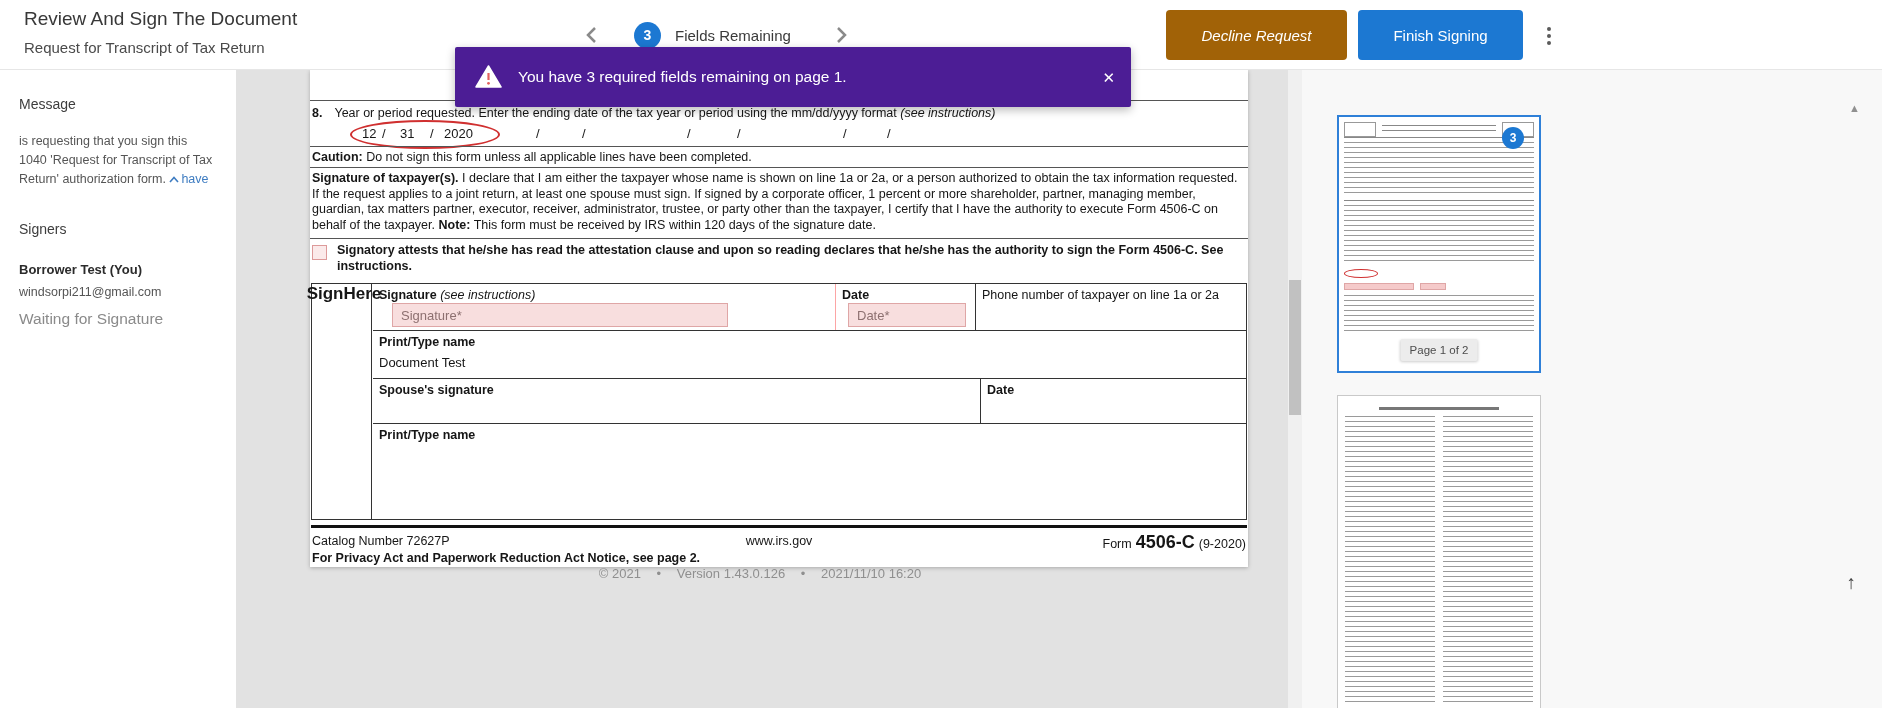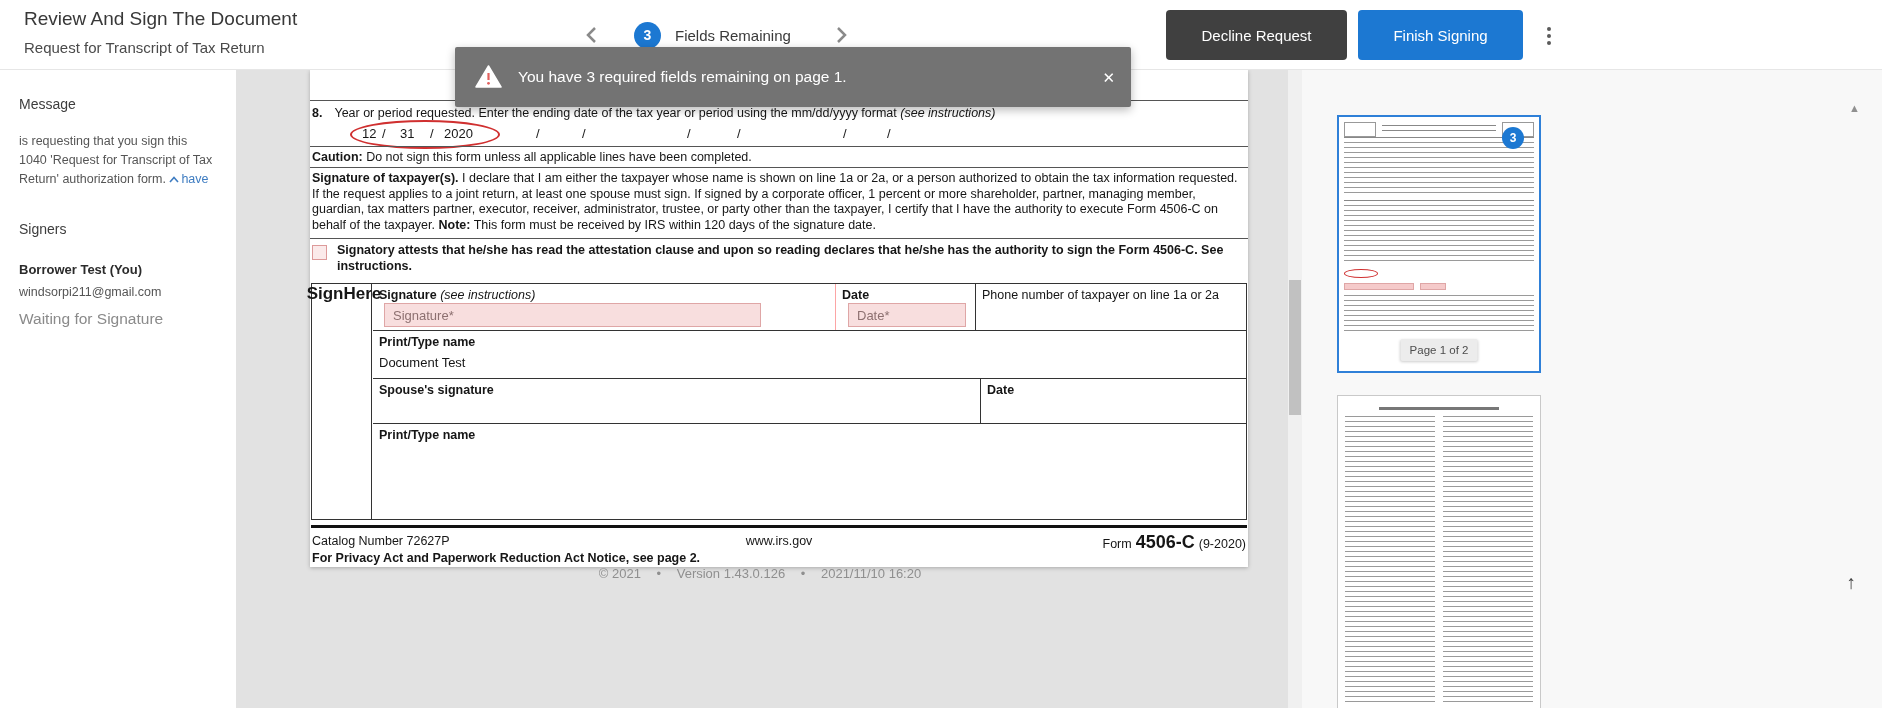--- a/index.html
+++ b/index.html
@@ -12,28 +12,28 @@
   .hdr-title { position:absolute; left:24px; top:8px; font-size:19px; color:#383838; }
   .hdr-subtitle { position:absolute; left:24px; top:39px; font-size:15px; color:#4a4a4a; }
   .hdr-nav { position:absolute; left:576px; top:0; height:70px; display:flex; align-items:center; }
   .nav-btn { width:30px; height:30px; display:flex; align-items:center; justify-content:center; cursor:pointer; }
   .nav-btn svg { stroke:#8a8a8a; }
   .badge { width:27px; height:27px; border-radius:50%; background:#1c78d2; color:#fff;
     font-size:14px; font-weight:bold; display:flex; align-items:center; justify-content:center; }
   .fields-label { font-size:15px; color:#3a3a3a; }
   .btn { position:absolute; top:10px; height:50px; border:none; border-radius:4px; color:#fff;
     font-size:15px; font-family:inherit; cursor:pointer; }
-  .btn-decline { left:1166px; width:181px; background:#404040; }
+  .btn-decline { left:1166px; width:181px; background:#a16207;font-style:italic; }
   .btn-finish  { left:1358px; width:165px; background:#1c78d2; }
   .kebab { position:absolute; left:1540px; top:22px; width:18px; height:28px; display:flex;
     flex-direction:column; align-items:center; justify-content:center; gap:3px; cursor:pointer; }
   .kebab i { width:4px; height:4px; border-radius:50%; background:#5a5a5a; }
 
   
-  .alert { position:absolute; left:455px; top:47px; width:676px; height:60px; background:#737373;
+  .alert { position:absolute; left:455px; top:47px; width:676px; height:60px; background:#4c1d95;
     z-index:20; display:flex; align-items:center; padding:0 20px; border-radius:2px;
     box-shadow:0 3px 10px rgba(0,0,0,0.28); color:#fff; }
   .alert-text { font-size:15.5px; margin-left:16px; }
   .alert-close { position:absolute; right:16px; top:22px; font-size:15px; color:#fff; cursor:pointer; }
 
   
   .sidebar { position:absolute; left:0; top:70px; width:212px; height:638px; background:#fff; }
   .sb-heading { font-size:14px; color:#3d3d3d; }
   .sb-heading.msg { position:absolute; left:19px; top:26px; }
   .sb-msg-text { position:absolute; left:19px; top:62px; width:196px; font-size:12.5px;
@@ -79,21 +79,21 @@
   .r5 { height:50px; padding:4px 6px; border-bottom:none; }
   .cell { padding:4px 6px; position:relative; }
   .c-sig { width:463px; border-right:1px solid #fca5a5; }
   .c-date { width:140px; border-right:1px solid #333; }
   .c-phone { flex:1; }
   .c-spouse { width:608px; border-right:1px solid #333; }
   .c-sdate { flex:1; }
   .pink-field { position:absolute; bottom:3px; height:24px; background:#f8dede;
     border:1px solid #dfa6a6; color:#8d7070; font-size:13px; display:flex; align-items:center;
     padding-left:8px; cursor:pointer; }
-  .f-sig { left:11px; width:377px; }
+  .f-sig { left:19px; width:336px; }
   .f-date { left:12px; width:118px; }
   .print-value { margin-top:6px; font-size:13px; }
 
   .thickline { position:absolute; left:1px; top:455px; width:936px; border-top:3px solid #111; }
   .doc-footer { position:absolute; left:2px; top:462px; width:934px; height:18px; }
   .df-catalog { position:absolute; left:0; top:2px; }
   .df-web { position:absolute; left:0; width:100%; text-align:center; top:2px; }
   .df-form { position:absolute; right:0; top:0; display:flex; align-items:baseline; gap:4px; }
   .df-form .num { font-size:18px; font-weight:bold; }
   .privacy { position:absolute; left:2px; top:481px; font-weight:bold; }

